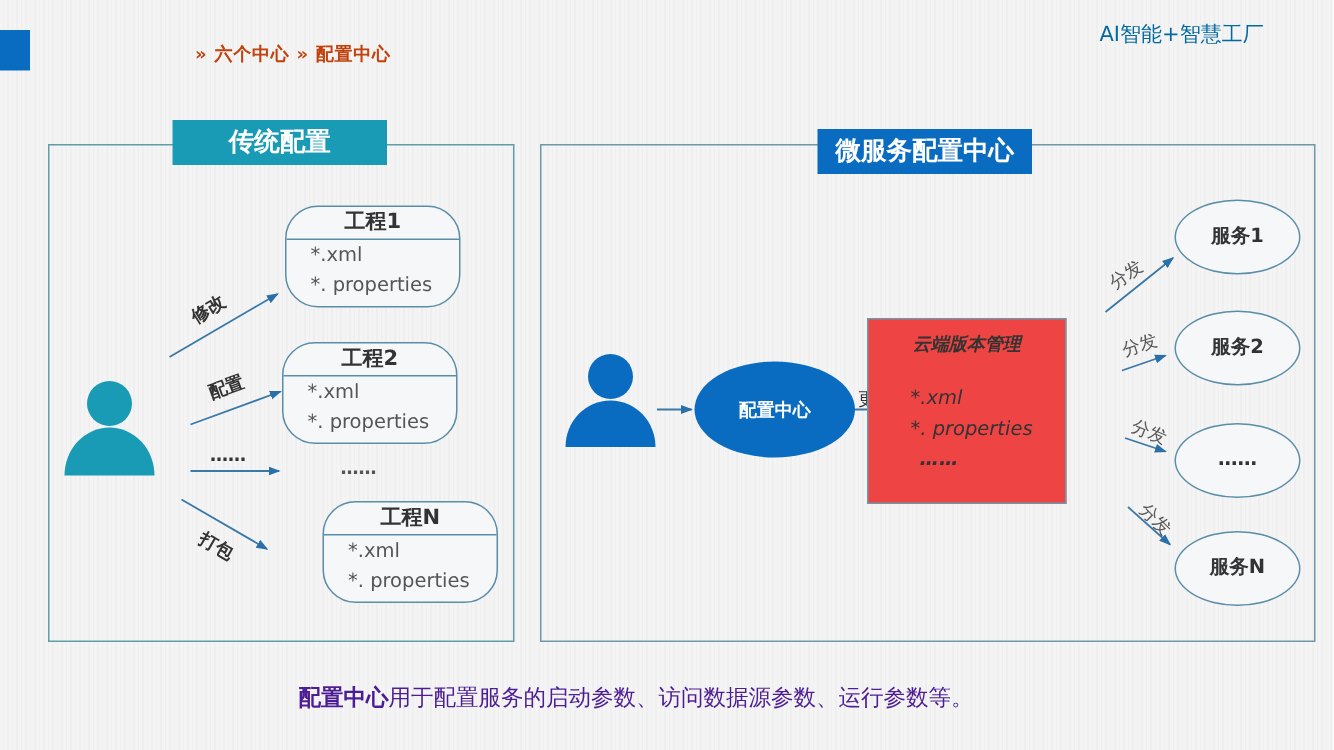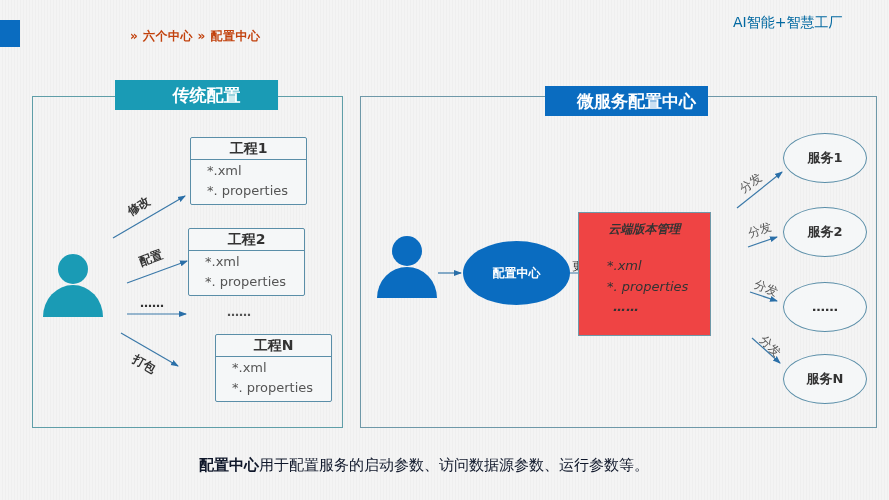--- a/index.html
+++ b/index.html
@@ -11,43 +11,43 @@
   }
   .abs { position:absolute; }
   .corner-block { left:0; top:20px; width:20px; height:27px; background:#0a6cc0; }
   .breadcrumb { left:130px; top:28px; font-size:12px; font-weight:bold; color:#c2410c; letter-spacing:0.5px; }
   .brand { left:733px; top:14px; font-size:14px; color:#0369a1; }
 
   .panel { border:1.5px solid #5f9ea8; }
   .panel-left { left:32px; top:96px; width:309px; height:330px; }
   .panel-right { left:360px; top:96px; width:515px; height:330px; border-color:#6e98a8; }
 
-  .panel-title { color:#fff; font-weight:bold; font-size:17px; text-align:center; line-height:30px; height:30px;padding-left:20px; }
+  .panel-title { color:#fff; font-weight:bold; font-size:17px; text-align:center; line-height:30px; height:30px; }
   .title-left { left:115px; top:80px; width:143px; background:#1a9bb5; }
   .title-right { left:545px; top:86px; width:143px; background:#0a6cc0; }
 
-  .proj-box { width:115px; height:66px; border:1.5px solid #5a8ea8; border-radius:2px; background:#f5f7f8; }
+  .proj-box { width:115px; height:66px; border:1.5px solid #5a8ea8; border-radius:22px; background:#f5f7f8; }
   .proj-title { height:21px; line-height:21px; text-align:center; font-size:14px; font-weight:bold; color:#333; border-bottom:1.5px solid #5a8ea8; }
   .proj-line { font-size:13px; color:#555; padding-left:16px; line-height:20px; }
 
   .person-head { border-radius:50%; }
   .person-body { border-radius:50% 50% 0 0 / 100% 100% 0 0; }
 
   .label { font-size:12px; color:#333; font-weight:bold; }
   .label-light { font-size:12px; color:#555; }
 
   .ellipse-center { left:463px; top:241px; width:107px; height:64px; border-radius:50%; background:#0a6cc0; color:#fff; font-size:12px; font-weight:bold; text-align:center; line-height:64px; }
 
   .cloud-box { left:578px; top:212px; width:131px; height:122px; border:1.5px solid #6e98a8; background:#ef4444;font-style:italic; }
   .cloud-title { position:absolute; left:0; width:131px; top:8px; text-align:center; font-size:12px; font-weight:bold; color:#333; }
   .cloud-line { position:absolute; left:28px; font-size:13px; color:#333; }
 
   .svc { width:82px; height:48px; border:1.5px solid #5a8ea8; border-radius:50%; text-align:center; line-height:48px; font-size:13px; font-weight:bold; color:#333; background:#f5f7f8; }
 
-  .footer { left:199px; top:456px; font-size:15px; color:#0f172a; }
+  .footer { left:199px; top:456px; font-size:15px; color:#4c1d95; }
   .footer b { font-weight:bold; }
   svg.arrows { position:absolute; left:0; top:0; }
 </style>
 </head>
 <body>
 
 <div class="abs corner-block"></div>
 <div class="abs breadcrumb">» 六个中心 » 配置中心</div>
 <div class="abs brand">AI智能+智慧工厂</div>
 

